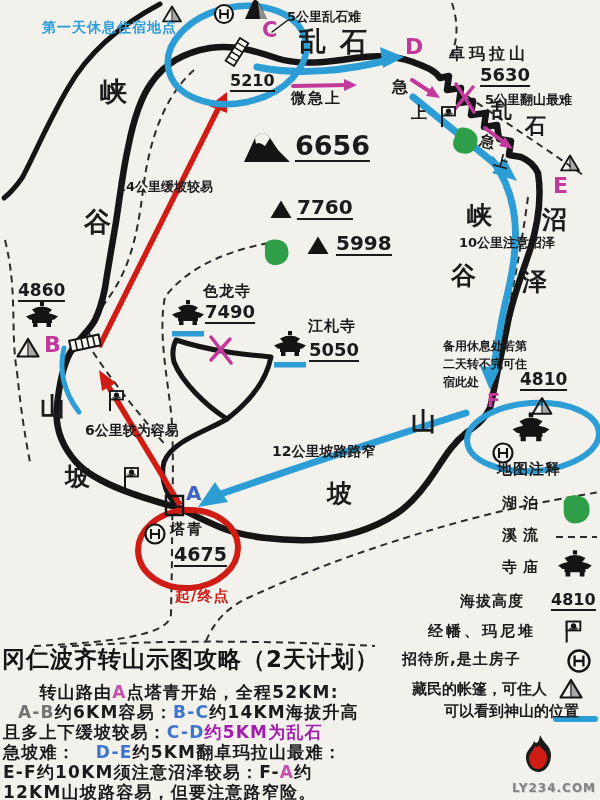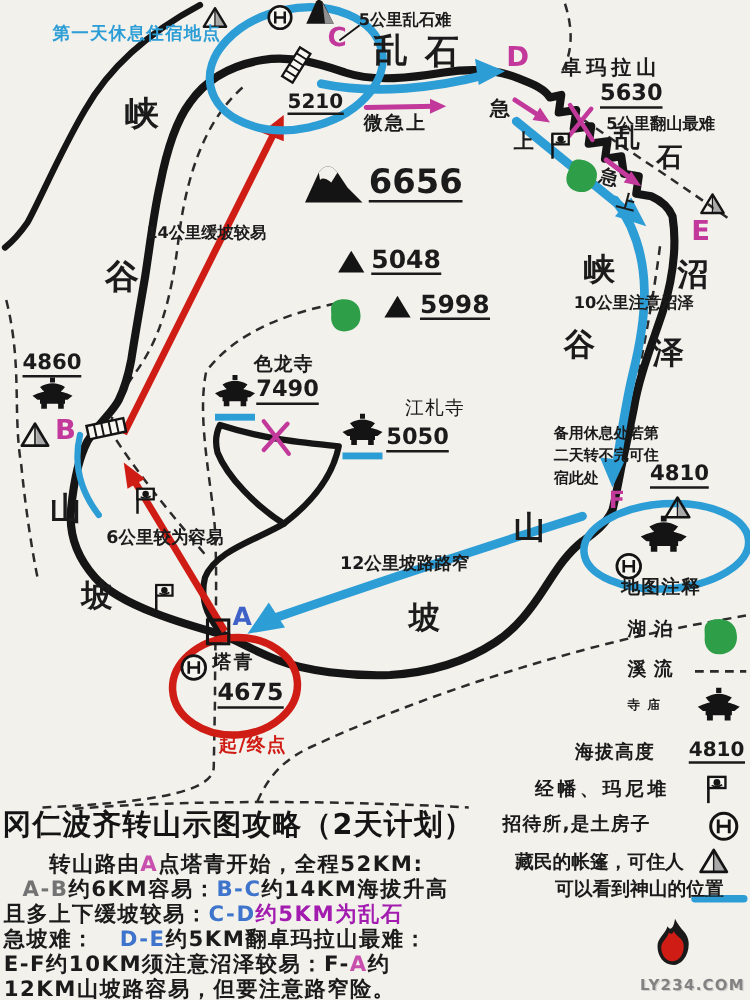--- a/index.html
+++ b/index.html
@@ -187,26 +187,26 @@
       <div class="maplabel" style="left: 392px; top: 79px; font-size: 16px; font-weight: bold;">急</div>
       <div class="maplabel" style="left: 411px; top: 105px; font-size: 16px; font-weight: bold;">上</div>
       <div class="maplabel" style="left: 491px; top: 100px; font-size: 21px; font-weight: bold;">乱</div>
       <div class="maplabel" style="left: 525px; top: 116px; font-size: 21px; font-weight: bold;">石</div>
       <div class="maplabel" style="left: 482px; top: 133px; font-size: 15px; font-weight: bold; transform: rotate(15deg);">急</div>
       <div class="maplabel" style="left: 496px; top: 153px; font-size: 15px; font-weight: bold; transform: rotate(15deg);">上</div>
       <div class="maplabel" style="left: 553px; top: 175px; font-size: 22px; font-weight: bold; color: rgb(194, 57, 155);">E</div>
       <div class="maplabel" style="left: 100px; top: 78px; font-size: 27px; font-weight: bold;">峡</div>
       <div class="maplabel" style="left: 84px; top: 208px; font-size: 27px; font-weight: bold;">谷</div>
       <div class="maplabel u" style="left: 295px; top: 132px; font-size: 27px; font-weight: bold;">6656</div>
-      <div class="maplabel u" style="left: 297px; top: 197px; font-size: 20px; font-weight: bold;">5048</div>
+      <div class="maplabel u" style="left: 297px; top: 197px; font-size: 20px; font-weight: bold;">7760</div>
       <div class="maplabel u" style="left: 336px; top: 233px; font-size: 20px; font-weight: bold;">5998</div>
       <div class="maplabel" style="left: 117px; top: 180px; font-size: 13px; font-weight: bold;">14公里缓坡较易</div>
       <div class="maplabel" style="left: 203px; top: 284px; font-size: 15px; font-weight: bold; letter-spacing: 1px;">色龙寺</div>
       <div class="maplabel u" style="left: 205px; top: 303px; font-size: 18px; font-weight: bold;">7490</div>
-      <div class="maplabel" style="left: 308px; top: 319px; font-size: 15px; font-weight: normal; letter-spacing: 1px; margin-left: 16px;">江札寺</div>
+      <div class="maplabel" style="left: 308px; top: 319px; font-size: 15px; font-weight: bold; letter-spacing: 1px;">江札寺</div>
       <div class="maplabel u" style="left: 309px; top: 341px; font-size: 18px; font-weight: bold;">5050</div>
       <div class="maplabel u" style="left: 18px; top: 282px; font-size: 17px; font-weight: bold;">4860</div>
       <div class="maplabel" style="left: 44px; top: 334px; font-size: 22px; font-weight: bold; color: rgb(194, 57, 155);">B</div>
       <div class="maplabel" style="left: 467px; top: 203px; font-size: 25px; font-weight: bold;">峡</div>
       <div class="maplabel" style="left: 451px; top: 263px; font-size: 25px; font-weight: bold;">谷</div>
       <div class="maplabel" style="left: 542px; top: 207px; font-size: 25px; font-weight: bold;">沼</div>
       <div class="maplabel" style="left: 522px; top: 269px; font-size: 25px; font-weight: bold;">泽</div>
       <div class="maplabel" style="left: 459px; top: 236px; font-size: 13px; font-weight: bold;">10公里注意沼泽</div>
       <div class="maplabel" style="left: 443px; top: 340px; font-size: 12px; font-weight: bold;">备用休息处若第</div>
       <div class="maplabel" style="left: 443px; top: 358px; font-size: 12px; font-weight: bold;">二天转不完可住</div>
@@ -222,21 +222,21 @@
       <div class="maplabel" style="left: 186px; top: 483px; font-size: 20px; font-weight: bold; color: rgb(63, 98, 200);">A</div>
       <div class="maplabel" style="left: 170px; top: 522px; font-size: 15px; font-weight: bold; letter-spacing: 2px;">塔青</div>
       <div class="maplabel u" style="left: 174px; top: 545px; font-size: 19px; font-weight: bold;">4675</div>
       <div class="maplabel" style="left: 175px; top: 589px; font-size: 15px; font-weight: bold; letter-spacing: 1px; color: rgb(207, 29, 21);">起/终点</div>
     </div>
 
 <div id="legend-title" class="maplabel" style="left: 497px; top: 462px; font-size: 15px; font-weight: bold; letter-spacing: 1px;">地图注释</div>
 <div id="legend-rows">
       <div class="maplabel" style="left: 502px; top: 496px; font-size: 15px; font-weight: bold; letter-spacing: 6px;">湖泊</div>
       <div class="maplabel" style="left: 502px; top: 528px; font-size: 15px; font-weight: bold; letter-spacing: 6px;">溪流</div>
-      <div class="maplabel" style="left: 502px; top: 560px; font-size: 10px; font-weight: bold; letter-spacing: 6px; text-align: center;">寺庙</div>
+      <div class="maplabel" style="left: 502px; top: 560px; font-size: 15px; font-weight: bold; letter-spacing: 6px; text-align: center;">寺庙</div>
       <div class="maplabel" style="left: 460px; top: 594px; font-size: 15px; font-weight: bold; letter-spacing: 1px;">海拔高度</div>
       <div class="maplabel u" style="left: 551px; top: 592px; font-size: 16px; font-weight: bold;">4810</div>
       <div class="maplabel" style="left: 428px; top: 624px; font-size: 15px; font-weight: bold; letter-spacing: 3px;">经幡、玛尼堆</div>
       <div class="maplabel" style="left: 402px; top: 652px; font-size: 15px; font-weight: bold; letter-spacing: 1px;">招待所,是土房子</div>
       <div class="maplabel" style="left: 412px; top: 682px; font-size: 15px; font-weight: bold;">藏民的帐篷，可住人</div>
       <div class="maplabel" style="left: 412px; top: 704px; font-size: 15px; font-weight: bold; margin-left: 32px;">可以看到神山的位置</div>
     </div>
 
 <div id="footer-title">冈仁波齐转山示图攻略（2天计划）</div>
 <div id="footer-paragraph">

